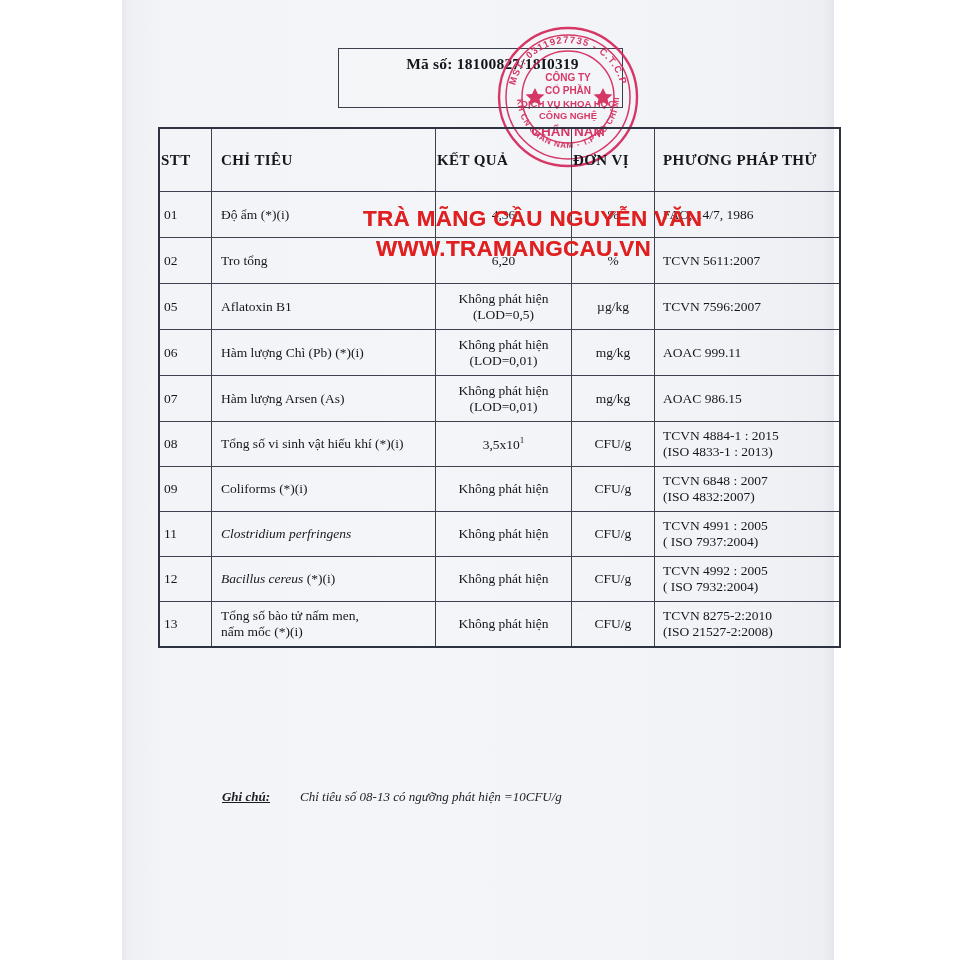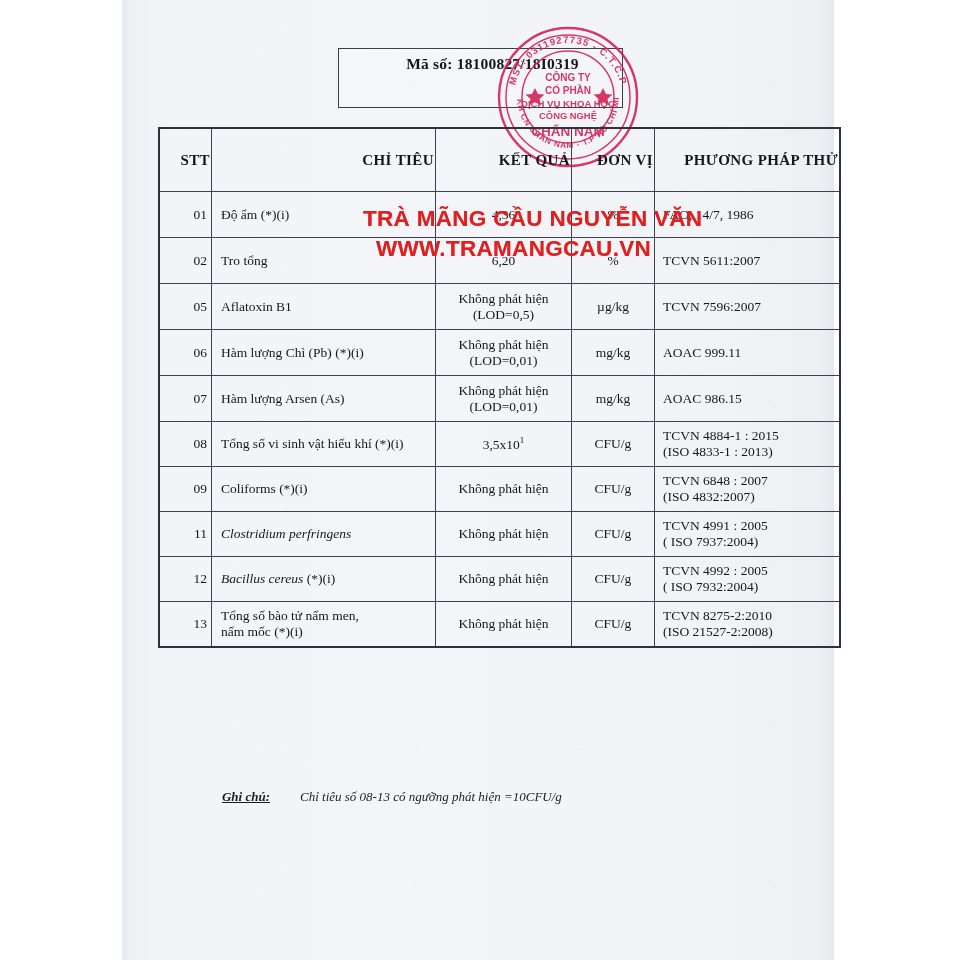--- a/index.html
+++ b/index.html
@@ -97,31 +97,31 @@
   table.report, table.report td, table.report th {
     border: 1px solid #3d4250;
   }
   table.report {
     border-width: 2px;
     border-color: #2d3340;
   }
   table.report th {
     font-weight: bold;
     font-size: 15px;
-    text-align: right;
+    text-align: left;
     letter-spacing: .4px;
     height: 60px;
     vertical-align: middle;
   }
   table.report td {
     font-size: 13.5px;
     vertical-align: middle;
     padding: 2px 4px;
   }
-  .c-stt  { width: 49px;  text-align: right; font-size: 13px; }
+  .c-stt  { width: 49px;  text-align: left; font-size: 13px; }
   .c-name { width: 213px; text-align: left; padding-left: 9px !important; }
   .c-res  { width: 133px; text-align: center; }
   .c-unit { width: 80px;  text-align: center; }
   .c-meth { width: 175px; text-align: left; padding-left: 8px !important; }
 
   tr.datarow { height: 45px; }
   tr.tall { height: 46px; }
 
   .sub { display:block; line-height: 1.18; }
   .ital { font-style: italic; }

